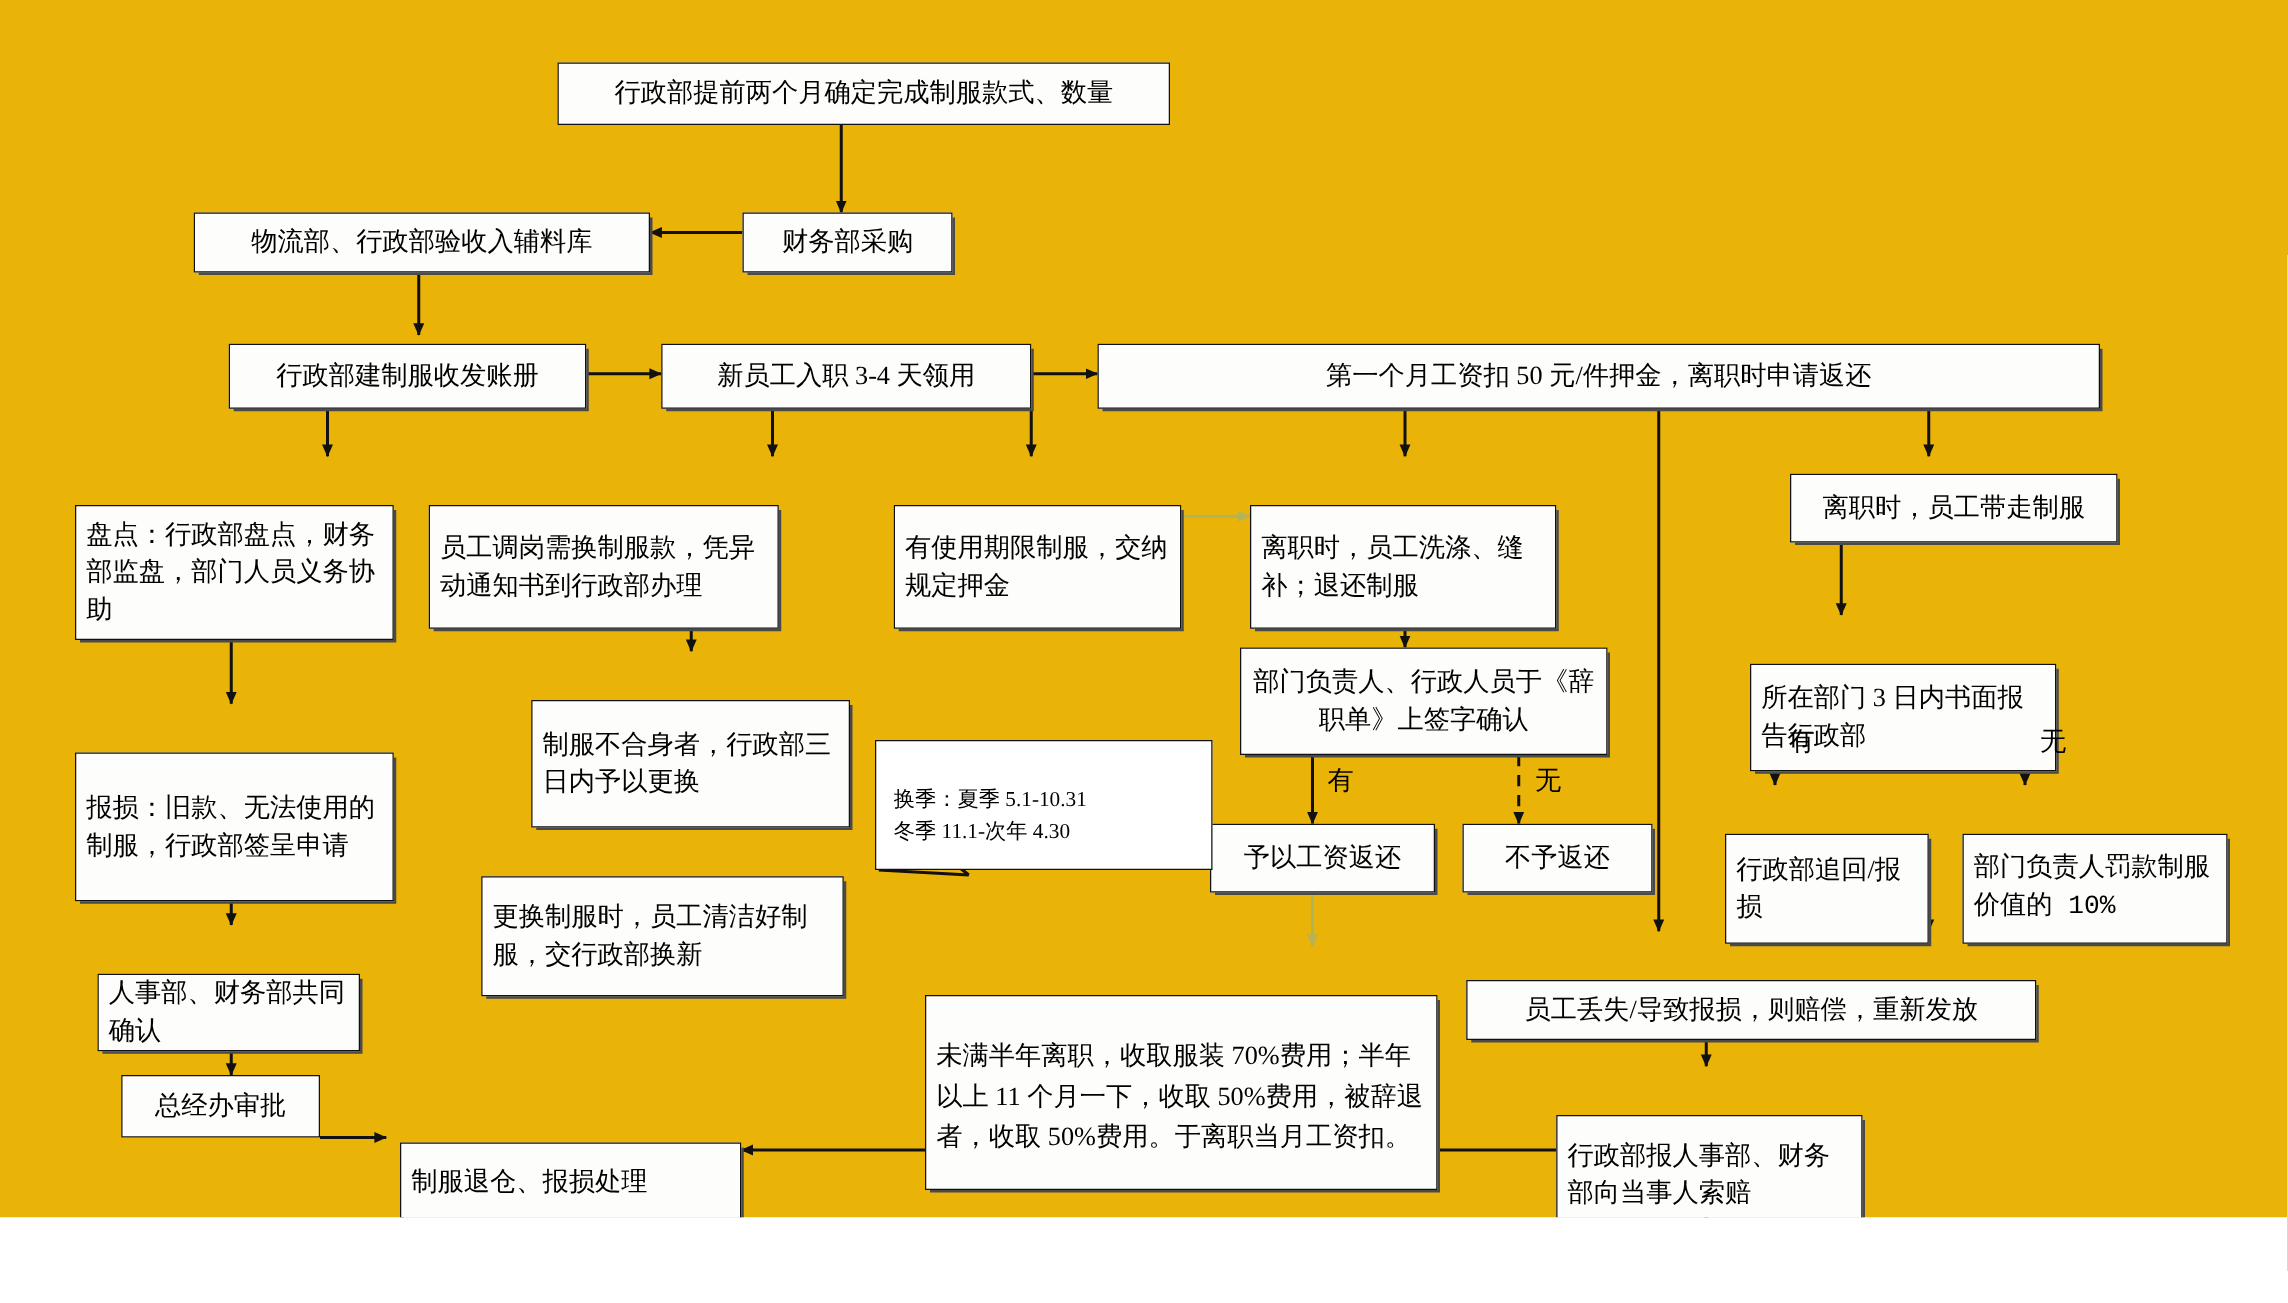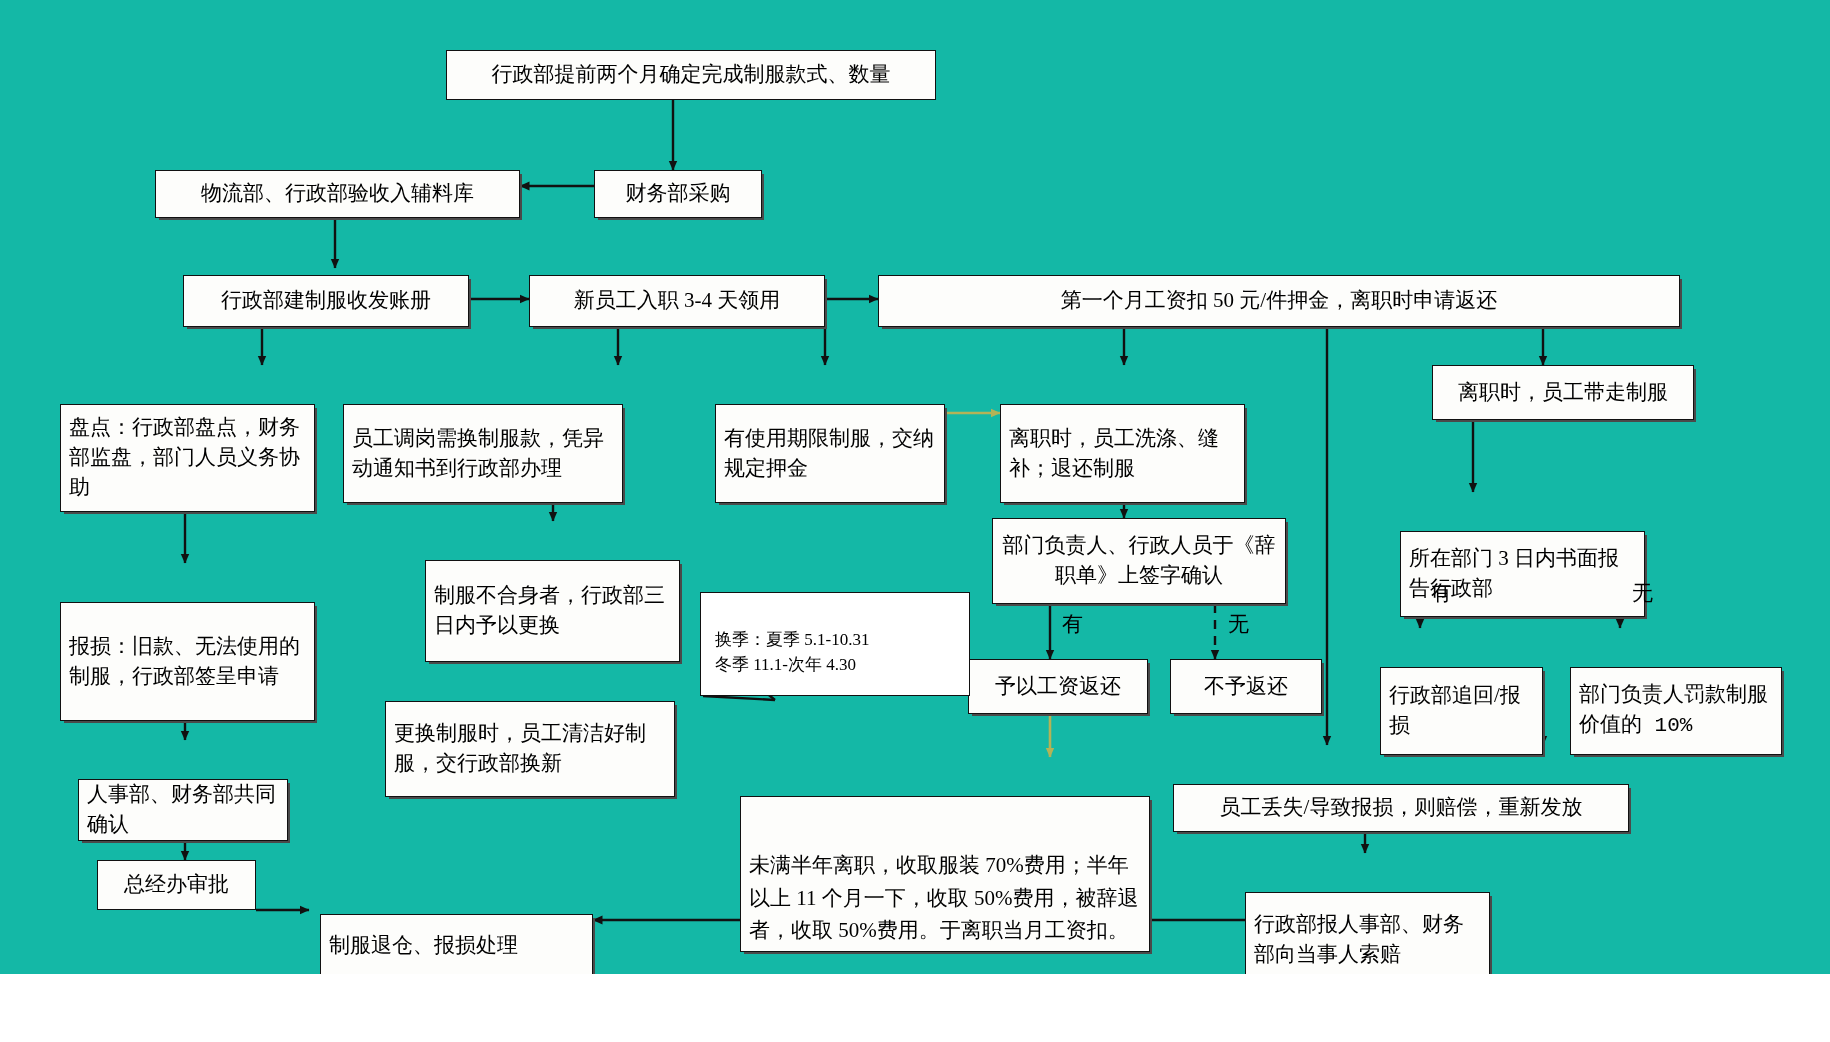--- a/index.html
+++ b/index.html
@@ -4,21 +4,21 @@
 <style>
   html,body{margin:0;padding:0;background:#ffffff;}
   body{
     font-family:"Liberation Serif","DejaVu Serif",serif;
     color:#000;
   }
   #canvas{
     position:relative;
     width:1830px;
     height:974px;
-    background:#14b8a6;
+    background:#eab308;
     overflow:hidden;
   }
   svg#wires{
     position:absolute;left:0;top:0;width:1830px;height:1042px;
     pointer-events:none;
   }
   .node{
     position:absolute;
     box-sizing:border-box;
     border:1.6px solid #111;
@@ -172,21 +172,21 @@
   </div>
   <div class="node shadow left" style="left:343px;top:365px;width:280px;height:99px;">
     <span class="txt">员工调岗需换制服款，凭异动通知书到行政部办理</span>
   </div>
   <div class="node shadow left" style="left:715px;top:365px;width:230px;height:99px;">
     <span class="txt">有使用期限制服，交纳规定押金</span>
   </div>
   <div class="node shadow left" style="left:1000px;top:365px;width:245px;height:99px;">
     <span class="txt">离职时，员工洗涤、缝补；退还制服</span>
   </div>
-  <div class="node shadow" style="left:1432px;top:365px;width:262px;height:55px;">
+  <div class="node shadow" style="left:1432px;top:379px;width:262px;height:55px;">
     <span class="txt">离职时，员工带走制服</span>
   </div>
 
   <div class="node shadow left" style="left:60px;top:563px;width:255px;height:119px;">
     <span class="txt">报损：旧款、无法使用的制服，行政部签呈申请</span>
   </div>
   <div class="node shadow left" style="left:425px;top:521px;width:255px;height:102px;">
     <span class="txt">制服不合身者，行政部三日内予以更换</span>
   </div>
   <div class="node shadow" style="left:992px;top:518px;width:294px;height:86px;">
@@ -231,17 +231,17 @@
   <div class="node shadow left" style="left:320px;top:875px;width:273px;height:95px;">
     <span class="txt" style="padding-top:2px;align-self:flex-start;margin-top:10px;">制服退仓、报损处理</span>
   </div>
   <div class="node shadow left" style="left:1173px;top:745px;width:456px;height:48px;">
     <span class="txt" style="text-align:center;">员工丢失/导致报损，则赔偿，重新发放</span>
   </div>
   <div class="node shadow left" style="left:1245px;top:853px;width:245px;height:95px;">
     <span class="txt">行政部报人事部、财务部向当事人索赔</span>
   </div>
 
-  <div class="node shadow left" style="left:740px;top:757px;width:410px;height:156px;align-items:flex-end;padding-top:10px;">
+  <div class="node shadow left" style="left:740px;top:757px;width:410px;height:156px;align-items:center;padding-top:10px;">
     <span class="txt" style="line-height:1.55;">未满半年离职，收取服装 70%费用；半年以上 11 个月一下，收取 50%费用，被辞退者，收取 50%费用。于离职当月工资扣。</span>
   </div>
 
 </div>
 
 </body></html>

